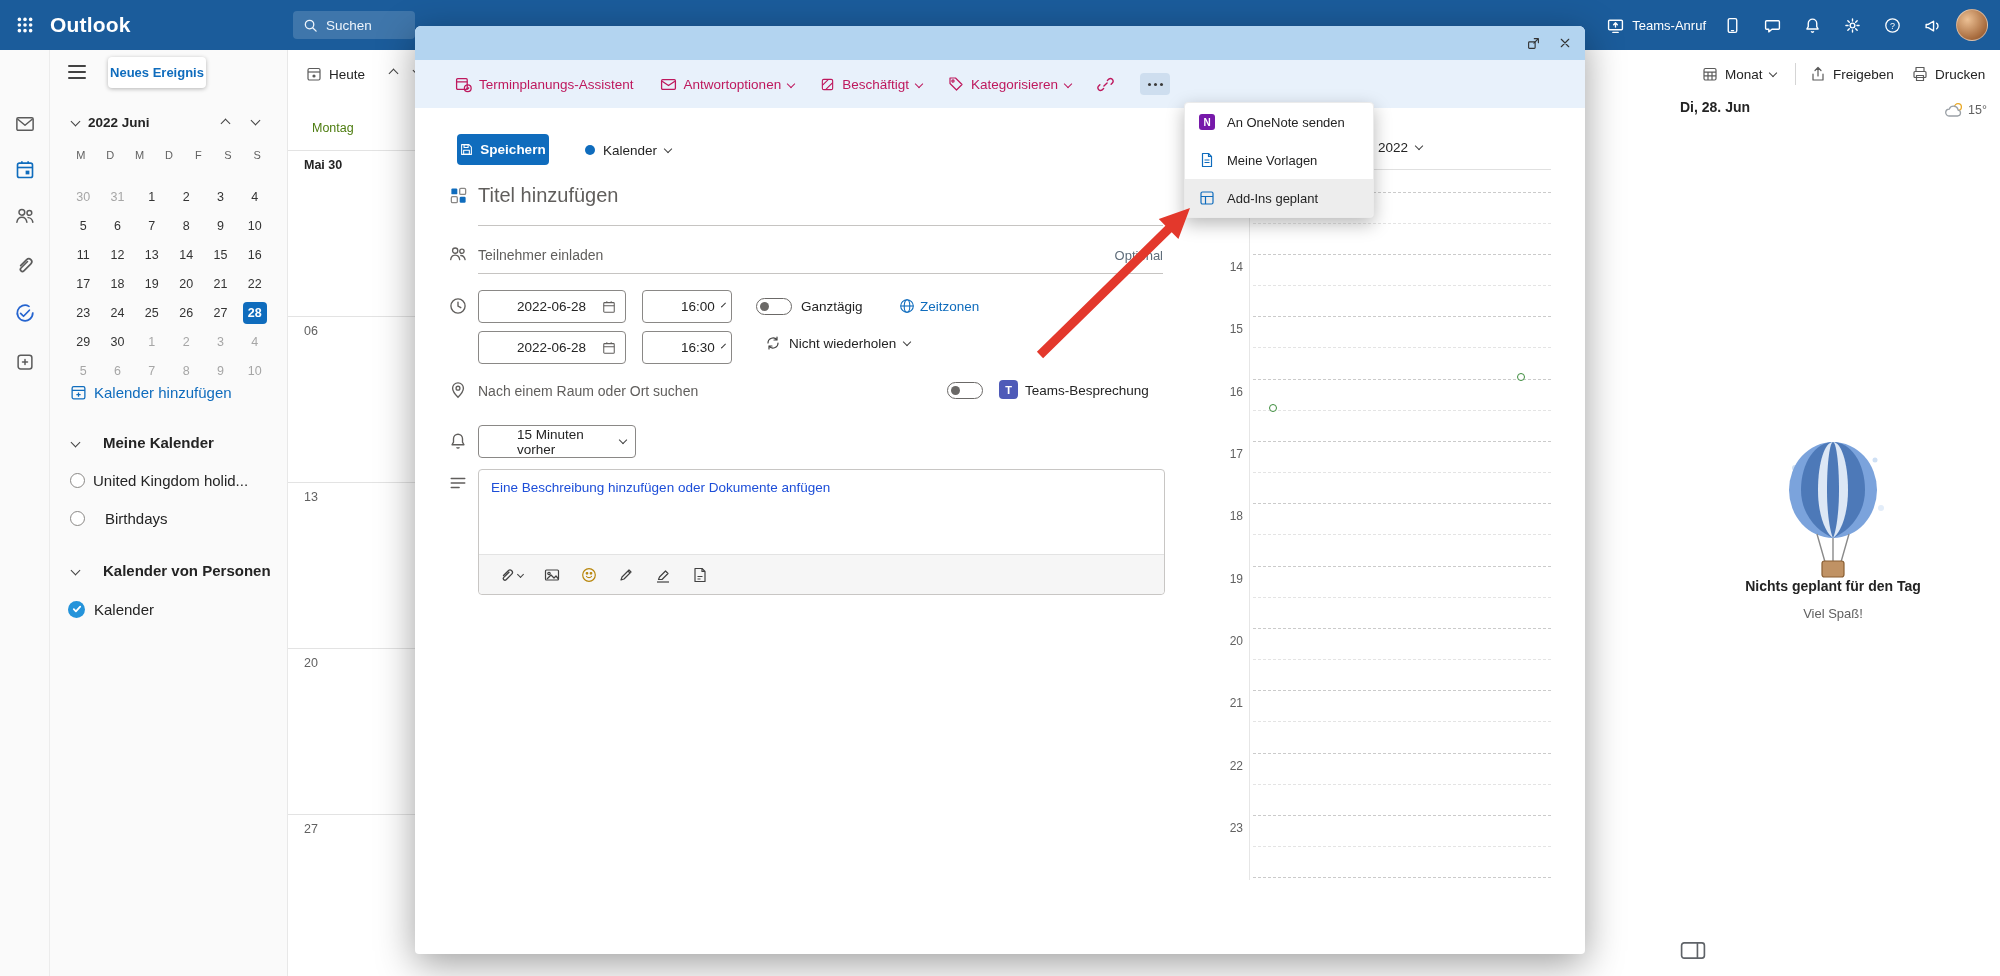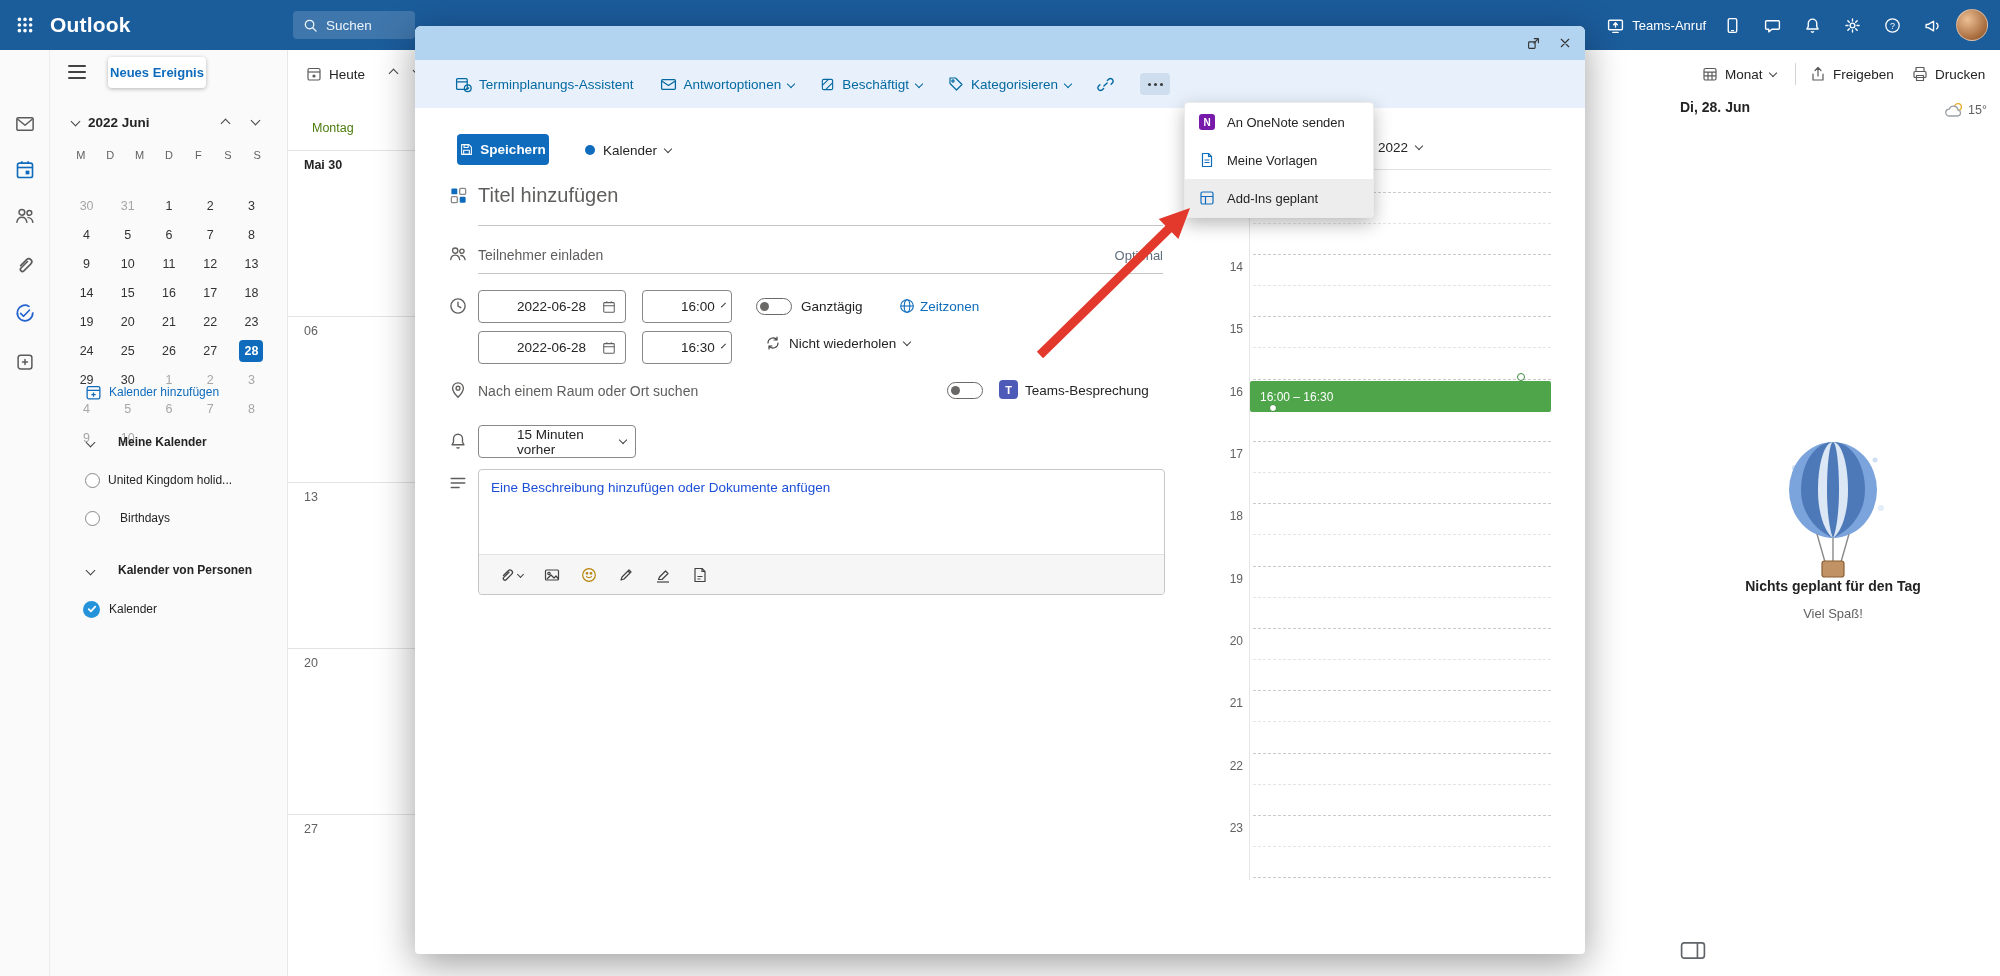--- a/index.html
+++ b/index.html
@@ -38,26 +38,26 @@
              box-shadow:0 1px 4px rgba(0,0,0,.28);display:flex;align-items:center;justify-content:center;
              font-size:13px;font-weight:700;color:var(--accent,#0f6cbd);cursor:pointer;}
   .mc-header{position:absolute;left:0;top:62px;width:238px;height:24px;font-size:13.5px;font-weight:700;color:#242424;}
   .mc-title{position:absolute;left:38px;top:3px;}
   .chev{display:inline-block;width:7px;height:7px;border-right:1.6px solid currentColor;border-bottom:1.6px solid currentColor;}
   .chev.down{transform:rotate(45deg);}
   .chev.up{transform:rotate(-135deg);}
   .chev-s{display:inline-block;width:6px;height:6px;border-right:1.4px solid currentColor;border-bottom:1.4px solid currentColor;transform:rotate(45deg);}
   .mc-days{position:absolute;left:16px;top:94px;width:206px;display:grid;grid-template-columns:repeat(7,1fr);}
   .mc-h{height:22px;line-height:22px;text-align:center;font-size:11px;color:#616161;}
-  .mc-weeks{position:absolute;left:16px;top:141px;width:206px;display:grid;grid-template-columns:repeat(5,1fr);}
+  .mc-weeks{position:absolute;left:16px;top:132px;width:206px;display:grid;grid-template-columns:repeat(6,1fr);}
   .mc-d{height:29px;display:flex;align-items:center;justify-content:center;font-size:12.5px;color:#333;cursor:pointer;}
   .mc-d.muted{color:#a6a6a6;}
   .mc-sel{width:24px;height:22px;display:flex;align-items:center;justify-content:center;background:var(--accent,#0f6cbd);
           color:#fff;border-radius:4px;font-weight:600;}
-  .side-row{position:absolute;left:15px;width:238px;display:flex;align-items:center;font-size:12px;color:#242424;}
+  .side-row{position:absolute;left:0;width:238px;display:flex;align-items:center;font-size:15px;color:#242424;}
   .side-row .txt{margin-left:0;}
   .blue{color:var(--accent,#0f6cbd);}
   .bold{font-weight:700;gap:12px;}
   .radio{width:15px;height:15px;border:1.5px solid #8a8886;border-radius:50%;background:#fff;flex:0 0 auto;}
   .checkc{width:17px;height:17px;border-radius:50%;background:var(--check,#2493da);display:flex;align-items:center;justify-content:center;flex:0 0 auto;}
 
   
   .cmd{position:absolute;display:flex;align-items:center;gap:7px;font-size:13.5px;color:#242424;height:28px;cursor:pointer;}
   .cmd .cico{color:#5b5b5b;}
   .weekday-h{position:absolute;left:312px;top:121px;font-size:12.5px;color:#4d7c0f;}
@@ -73,21 +73,21 @@
   .empty-t{position:absolute;left:1633px;top:578px;width:400px;text-align:center;font-size:14px;font-weight:700;}
   .empty-s{position:absolute;left:1633px;top:606px;width:400px;text-align:center;font-size:13px;color:#616161;}
   .panel-ic{position:absolute;left:1680px;top:941px;color:#5f6368;}
 
   
   .dialog{position:absolute;left:415px;top:26px;width:1170px;height:928px;background:#fff;border-radius:6px 6px 4px 4px;
           box-shadow:0 10px 38px rgba(0,0,0,.38);z-index:20;overflow:hidden;}
   .d-titlebar{position:absolute;left:0;top:0;width:1170px;height:34px;background:var(--titlebar,#b3d4f0);}
   .d-tbtn{position:absolute;top:7px;width:20px;height:20px;display:flex;align-items:center;justify-content:center;color:#333;cursor:pointer;}
   .d-toolbar{position:absolute;left:0;top:34px;width:1170px;height:48px;background:var(--toolbar,#e8f1fb);
-             display:flex;align-items:center;padding-left:40px;gap:26px;font-size:13.5px;color:#0369a1;}
+             display:flex;align-items:center;padding-left:40px;gap:26px;font-size:13.5px;color:#be185d;}
   .t-item{display:flex;align-items:center;gap:7px;cursor:pointer;white-space:nowrap;}
   .more-btn{width:30px;height:22px;border-radius:4px;background:rgba(27,92,155,.12);display:flex;align-items:center;
             justify-content:center;gap:3px;cursor:pointer;}
   .dot3{width:3px;height:3px;border-radius:50%;background:#3b3a39;}
 
   .save-btn{position:absolute;left:42px;top:108px;width:92px;height:31px;background:var(--accent,#0f6cbd);color:#fff;
             border-radius:4px;display:flex;align-items:center;justify-content:center;gap:7px;font-size:13.5px;font-weight:600;cursor:pointer;}
   .cal-select{position:absolute;left:170px;top:112px;height:24px;display:flex;align-items:center;gap:8px;font-size:13.5px;cursor:pointer;}
   .cal-dot{width:10px;height:10px;border-radius:50%;background:var(--accent,#0f6cbd);}
   .ghost{color:#605e5c;}
@@ -660,21 +660,20 @@
         <div class="hhalf" style="top: 695px;"></div>
         <div class="hlabel" style="top: 670px;">21</div>
         <div class="hline" style="top: 727px;"></div>
         <div class="hhalf" style="top: 758px;"></div>
         <div class="hlabel" style="top: 733px;">22</div>
         <div class="hline" style="top: 789px;"></div>
         <div class="hhalf" style="top: 820px;"></div>
         <div class="hlabel" style="top: 795px;">23</div>
         <div class="hline" style="top: 851px;"></div>
       </div>
-    <div class="dp-event">16:00 – 16:30</div>
     <div class="handle" style="left:332px;top:347px"></div>
     <div class="handle" style="left:84px;top:378px"></div>
   </div>
 </div>
 
 <div class="menu">
   <div class="menu-item">
     <span class="on-icon">N</span>
     <span>An OneNote senden</span>
   </div>

